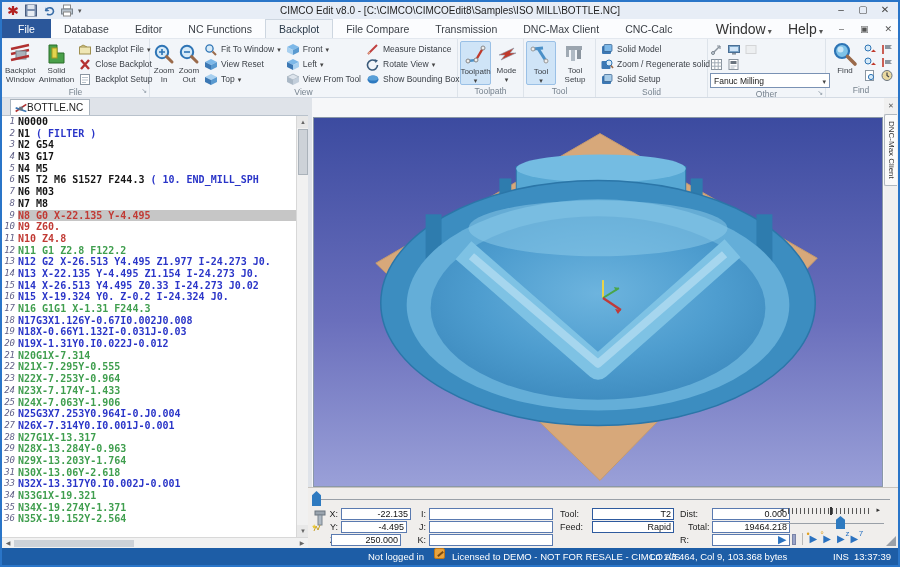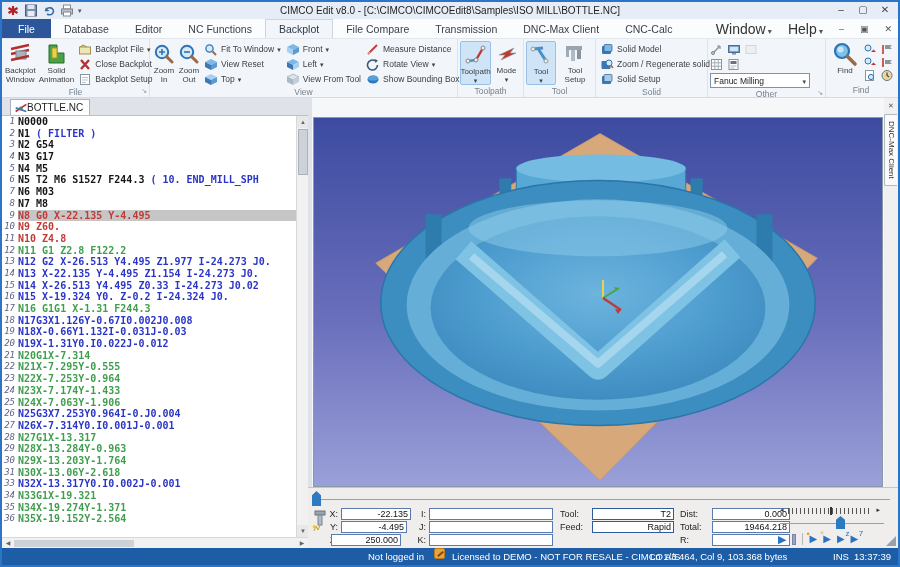--- a/index.html
+++ b/index.html
@@ -38,21 +38,21 @@
   .launcher::after{content:"↘";}
   .bigbtn{display:flex;flex-direction:column;align-items:center;justify-content:flex-start;width:44px;padding:1px 1px;font-size:8px;color:#3a3f46;text-align:center;line-height:9px;border-radius:2px;}
   .bigbtn .bicon{height:24px;display:flex;align-items:center;}
   .bigbtn.hl{background:#cfe4f7;border:1px solid #9ac0e6;}
   .bigbtn .caret{height:7px;}
   .caret::after{content:"▾";font-size:7px;color:#444;}
   .stack{display:flex;flex-direction:column;justify-content:flex-start;gap:1px;padding-top:1px;}
   .sbtn{display:flex;align-items:center;gap:3px;font-size:8.5px;color:#3a3f46;white-space:nowrap;height:14px;padding:0 2px;}
   .i13 svg,.i13{width:14px;height:13px;flex:none;}
   .irow{display:flex;gap:3px;align-items:center;height:15px;}
-  .combo{width:100px;height:15px;background:#fff;border:1px solid #7a92b4;font-size:8.5px;color:#222;display:flex;align-items:center;padding:0 3px;justify-content:space-between;margin-top:2px;}
+  .combo{width:120px;height:15px;background:#fff;border:1px solid #7a92b4;font-size:8.5px;color:#222;display:flex;align-items:center;padding:0 3px;justify-content:space-between;margin-top:2px;}
   .combo .caret::after{font-size:7px;}
   .disabled{opacity:.45;}
 
   
   .mainarea{position:absolute;left:0;top:96px;width:896px;height:450px;background:#e8eaee;}
   .leftpane{position:absolute;left:0;top:0;width:306px;height:450px;background:#fff;}
   .tabrow{position:absolute;left:0;top:0;width:306px;height:18px;background:#dfe3e9;border-bottom:1px solid #b9c2cc;display:flex;align-items:flex-end;}
   .etab{height:16px;margin-left:8px;background:#fff;border:1px solid #aab4be;border-bottom:none;display:flex;align-items:center;gap:2px;padding:0 6px 0 3px;font-size:10px;color:#222;}
   .codewrap{position:absolute;left:0;top:18px;width:294px;height:421px;background:#fff;overflow:hidden;font-family:"DejaVu Sans Mono","Liberation Mono",monospace;font-weight:bold;font-size:10px;}
   .crow{height:11.69px;line-height:11.7px;display:flex;white-space:nowrap;}
@@ -757,21 +757,21 @@
       <span class="flabel" style="left:106px;top:46px;width:12px;">K:</span>
       <div class="fbox" style="left:121px;top:46px;width:124px;"></div>
 
       <span class="flabel" style="left:252px;top:20px;width:28px;text-align:left;">Tool:</span>
       <div class="fbox" style="left:284px;top:20px;width:82px;border-color:#2e5a9e;">T2</div>
       <span class="flabel" style="left:252px;top:33px;width:28px;text-align:left;">Feed:</span>
       <div class="fbox" style="left:284px;top:33px;width:82px;border-color:#2e5a9e;">Rapid</div>
 
       <span class="flabel" style="left:372px;top:20px;width:28px;text-align:left;">Dist:</span>
       <div class="fbox" style="left:404px;top:20px;width:78px;">0.000</div>
-      <span class="flabel" style="left:372px;top:33px;width:28px;text-align:left;">Total:</span>
+      <span class="flabel" style="left:380px;top:33px;width:28px;text-align:left;">Total:</span>
       <div class="fbox" style="left:404px;top:33px;width:78px;">19464.218</div>
       <span class="flabel" style="left:372px;top:46px;width:28px;text-align:left;">R:</span>
       <div class="fbox" style="left:404px;top:46px;width:78px;"></div>
 
       <div class="ticks">
         <span class="al"></span>
         <span class="tk"></span>
         <span class="ctk"></span>
         <span class="ar"></span>
       </div>

